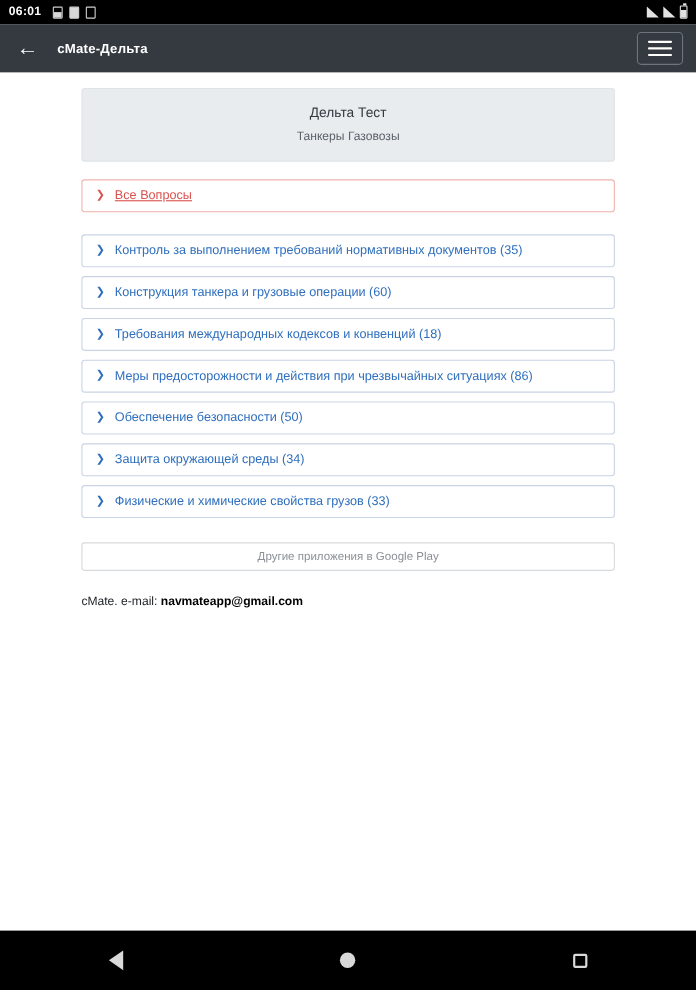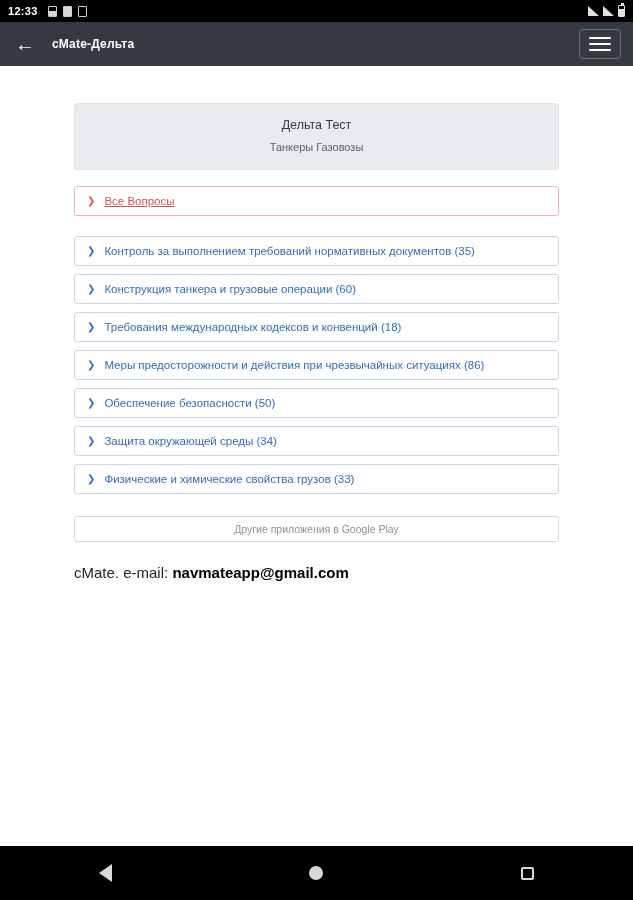--- a/index.html
+++ b/index.html
@@ -107,21 +107,21 @@
     padding: 0 10px;
     font-size: 11.5px;
     color: #495057;
     font-family: "Liberation Sans", sans-serif;
     background: #ffffff;
     outline: none;
   }
   .search-input::placeholder { color: #9aa0a6; }
 
   .info-panel {
-    margin-top: 23px;
+    margin-top: 0;
     background: #e9ecef;
     border: 1px solid #e0e3e6;
     border-radius: 3px;
     padding: 14px 10px 16px 10px;
     text-align: center;
   }
   .info-title {
     font-size: 12.5px;
     color: #343a40;
     margin-bottom: 9px;
@@ -169,21 +169,21 @@
     text-align: center;
   }
   .other-apps span {
     font-size: 10.5px;
     color: #8b9197;
   }
 
   .footer {
     margin-top: 22px;
     padding-left: 0;
-    font-size: 15px;
+    font-size: 11px;
     color: #212529;
   }
   .footer .mail {
     font-weight: bold;
     color: #000000;
   }
 
   
   .nav-bar {
     position: absolute;
@@ -215,21 +215,21 @@
     cursor: pointer;
   }
   .page-wrap { position: relative; width: 633px; height: 900px; }
 </style>
 </head>
 <body>
 
 <div class="page-wrap">
 
   <div class="status-bar">
-    <div class="status-clock">12:33</div>
+    <div class="status-clock">06:01</div>
     <div class="status-left-icons">
       <span class="sq-icon half"></span>
       <span class="sq-icon filled"></span>
       <span class="sq-icon"></span>
     </div>
     <div class="status-spacer"></div>
     <div class="status-right-icons">
       <span class="signal-icon"></span>
       <span class="signal-icon"></span>
       <span class="battery-icon"></span>

